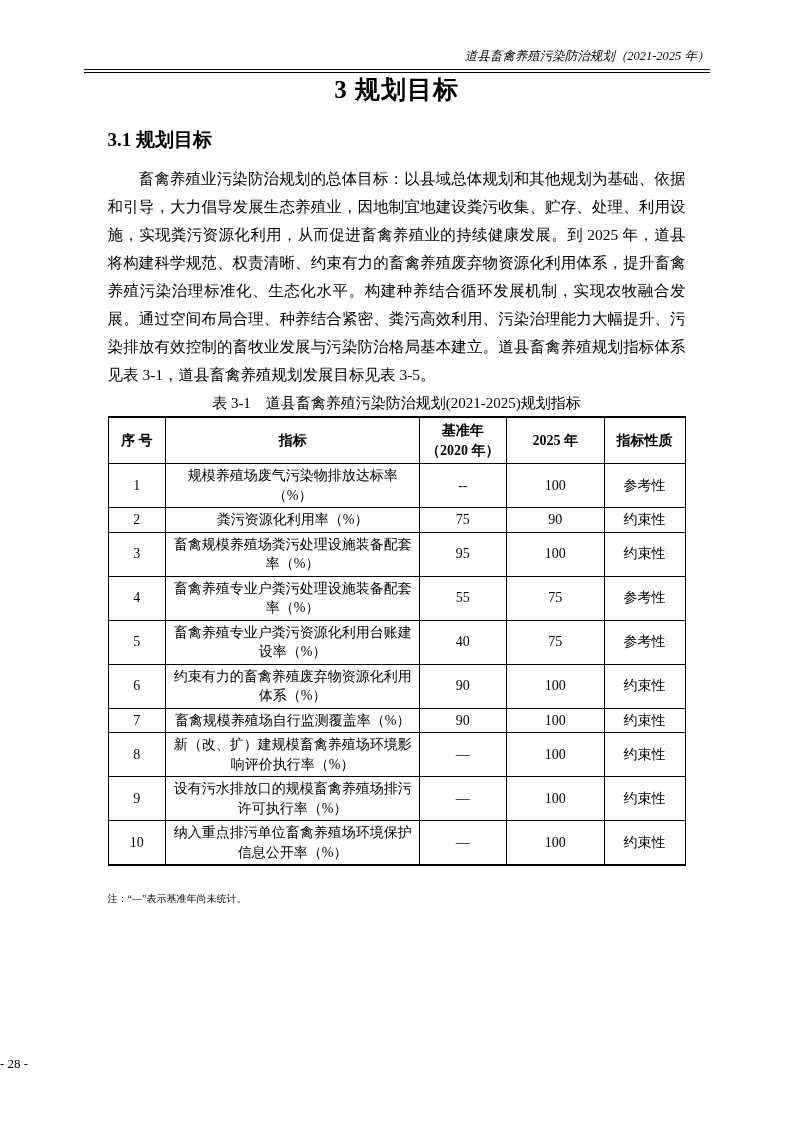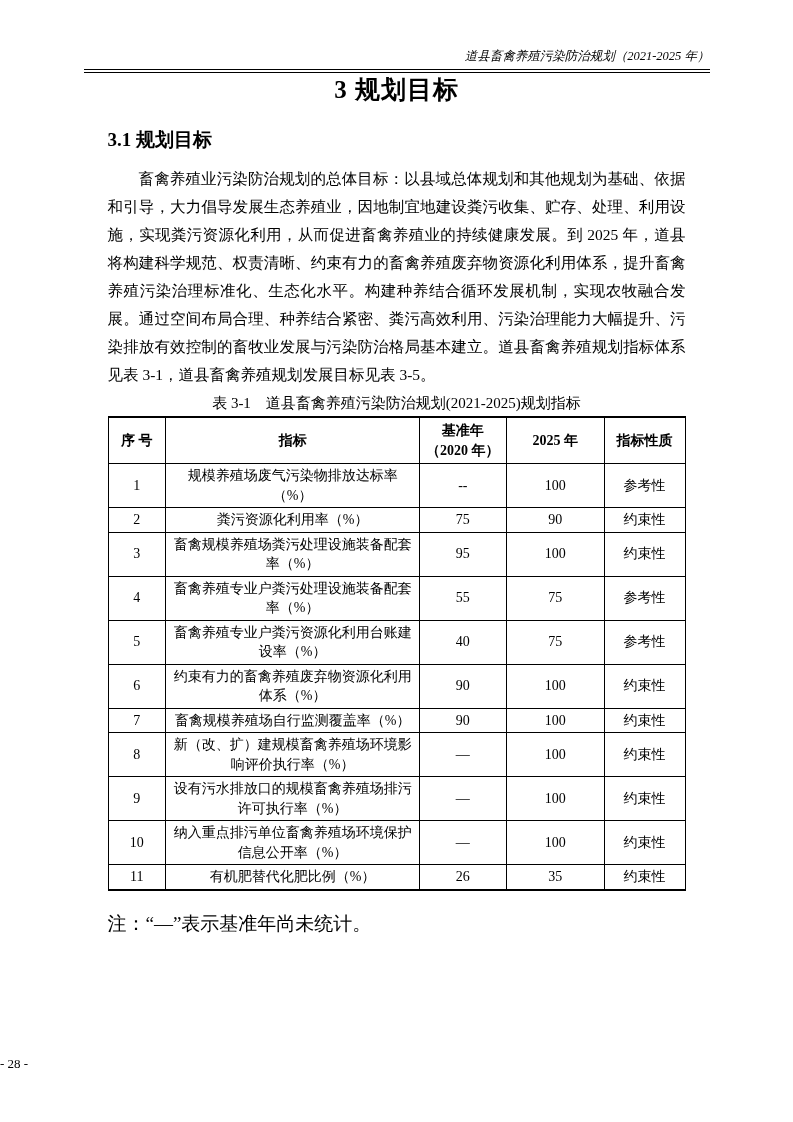--- a/index.html
+++ b/index.html
@@ -80,21 +80,21 @@
     padding: 3px 2px;
   }
   col.c-seq   { width: 10%; }
   col.c-ind   { width: 44%; }
   col.c-base  { width: 15%; }
   col.c-2025  { width: 17%; }
   col.c-prop  { width: 14%; }
   
   .table-note {
     margin-top: 22px;
-    font-size: 19px;
+    font-size: 10px;
     line-height: 22px;
   }
   
   .page-footer {
     position: absolute;
     left: 0; right: 0;
     bottom: 50px;
     text-align: left;
     font-size: 13px;
   }
@@ -196,27 +196,20 @@
       <td>100</td>
       <td>约束性</td>
     </tr>
         <tr>
       <td>10</td>
       <td>纳入重点排污单位畜禽养殖场环境保护信息公开率（%）</td>
       <td>—</td>
       <td>100</td>
       <td>约束性</td>
     </tr>
-        <tr>
-      <td>11</td>
-      <td>有机肥替代化肥比例（%）</td>
-      <td>26</td>
-      <td>35</td>
-      <td>约束性</td>
-    </tr>
       </tbody>
   </table>
 
   <div class="table-note">注：“—”表示基准年尚未统计。</div>
 
 </div>
 
 <div class="page-footer">- 28 -</div>
 
 </body></html>

